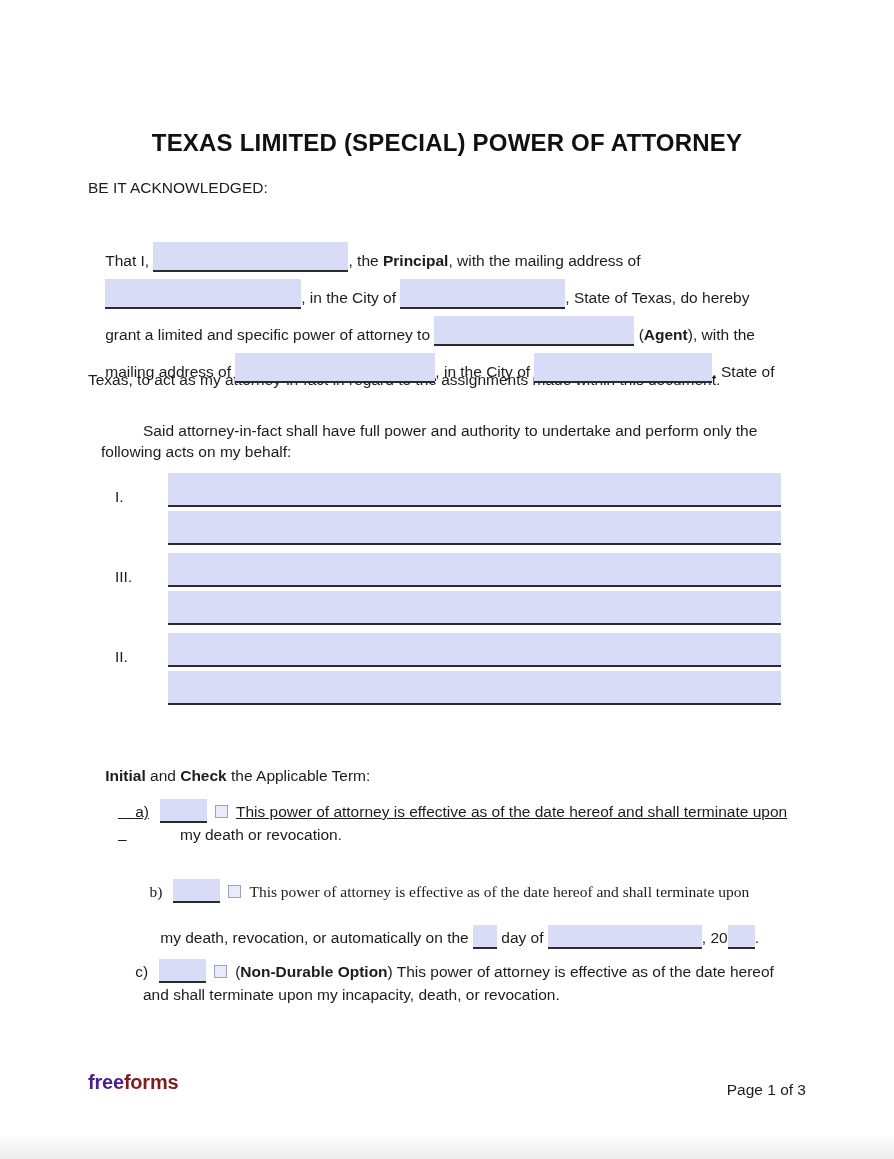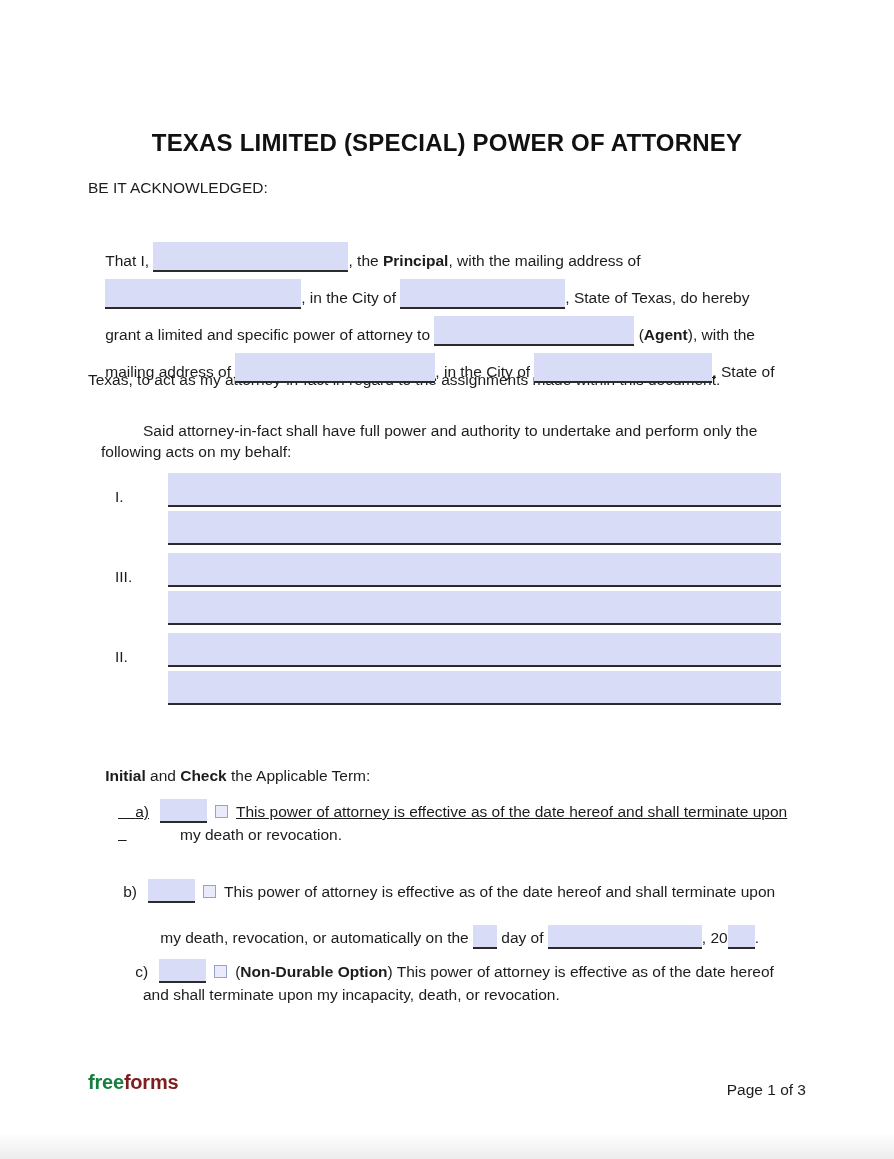--- a/index.html
+++ b/index.html
@@ -98,21 +98,21 @@
 
   
   .brand {
     position: absolute;
     left: 88px;
     top: 1071px;
     font-size: 20px;
     font-weight: bold;
     letter-spacing: -0.2px;
   }
-  .brand .free  { color: #15803d; }
+  .brand .free  { color: #4c1d95; }
   .brand .forms { color: #7f1d1d; }
   .page-indicator {
     position: absolute;
     right: 88px;
     top: 1081px;
     font-size: 15.5px;
   }
 
   .page-bottom-shade {
     position: absolute;
@@ -174,21 +174,21 @@
 
   <div class="line" style="top:744px; left:88px;">
     <span class="b">Initial</span><span> and </span><span class="b">Check</span><span> the Applicable Term:</span>
   </div>
 
   <div class="line" style="top:778px; left:118px;text-decoration:underline;">
     <span>a)</span><span class="blank-sm init"></span><span class="checkbox"></span><span>This power of attorney is effective as of the date hereof and shall terminate upon</span>
   </div>
   <div class="line" style="top:824px; left:143px;margin-left:37px;">my death or revocation.</div>
 
-  <div class="line" style="top:858px; left:106px;">
+  <div class="line" style="top:858px; left:134px;font-family:Liberation Serif, serif;">
     <span>b)</span><span class="blank-sm init"></span><span class="checkbox"></span><span>This power of attorney is effective as of the date hereof and shall terminate upon</span>
   </div>
   <div class="line" style="top:904px; left:143px;">
     <span>my death, revocation, or automatically on the </span><span class="blank-sm day"></span><span> day of </span><span class="blank-sm month"></span><span>, 20</span><span class="blank-sm year"></span><span>.</span>
   </div>
 
   <div class="line" style="top:938px; left:118px;">
     <span>c)</span><span class="blank-sm init"></span><span class="checkbox"></span><span>(</span><span class="b">Non-Durable Option</span><span>) This power of attorney is effective as of the date hereof</span>
   </div>
   <div class="line" style="top:984px; left:143px;">and shall terminate upon my incapacity, death, or revocation.</div>

